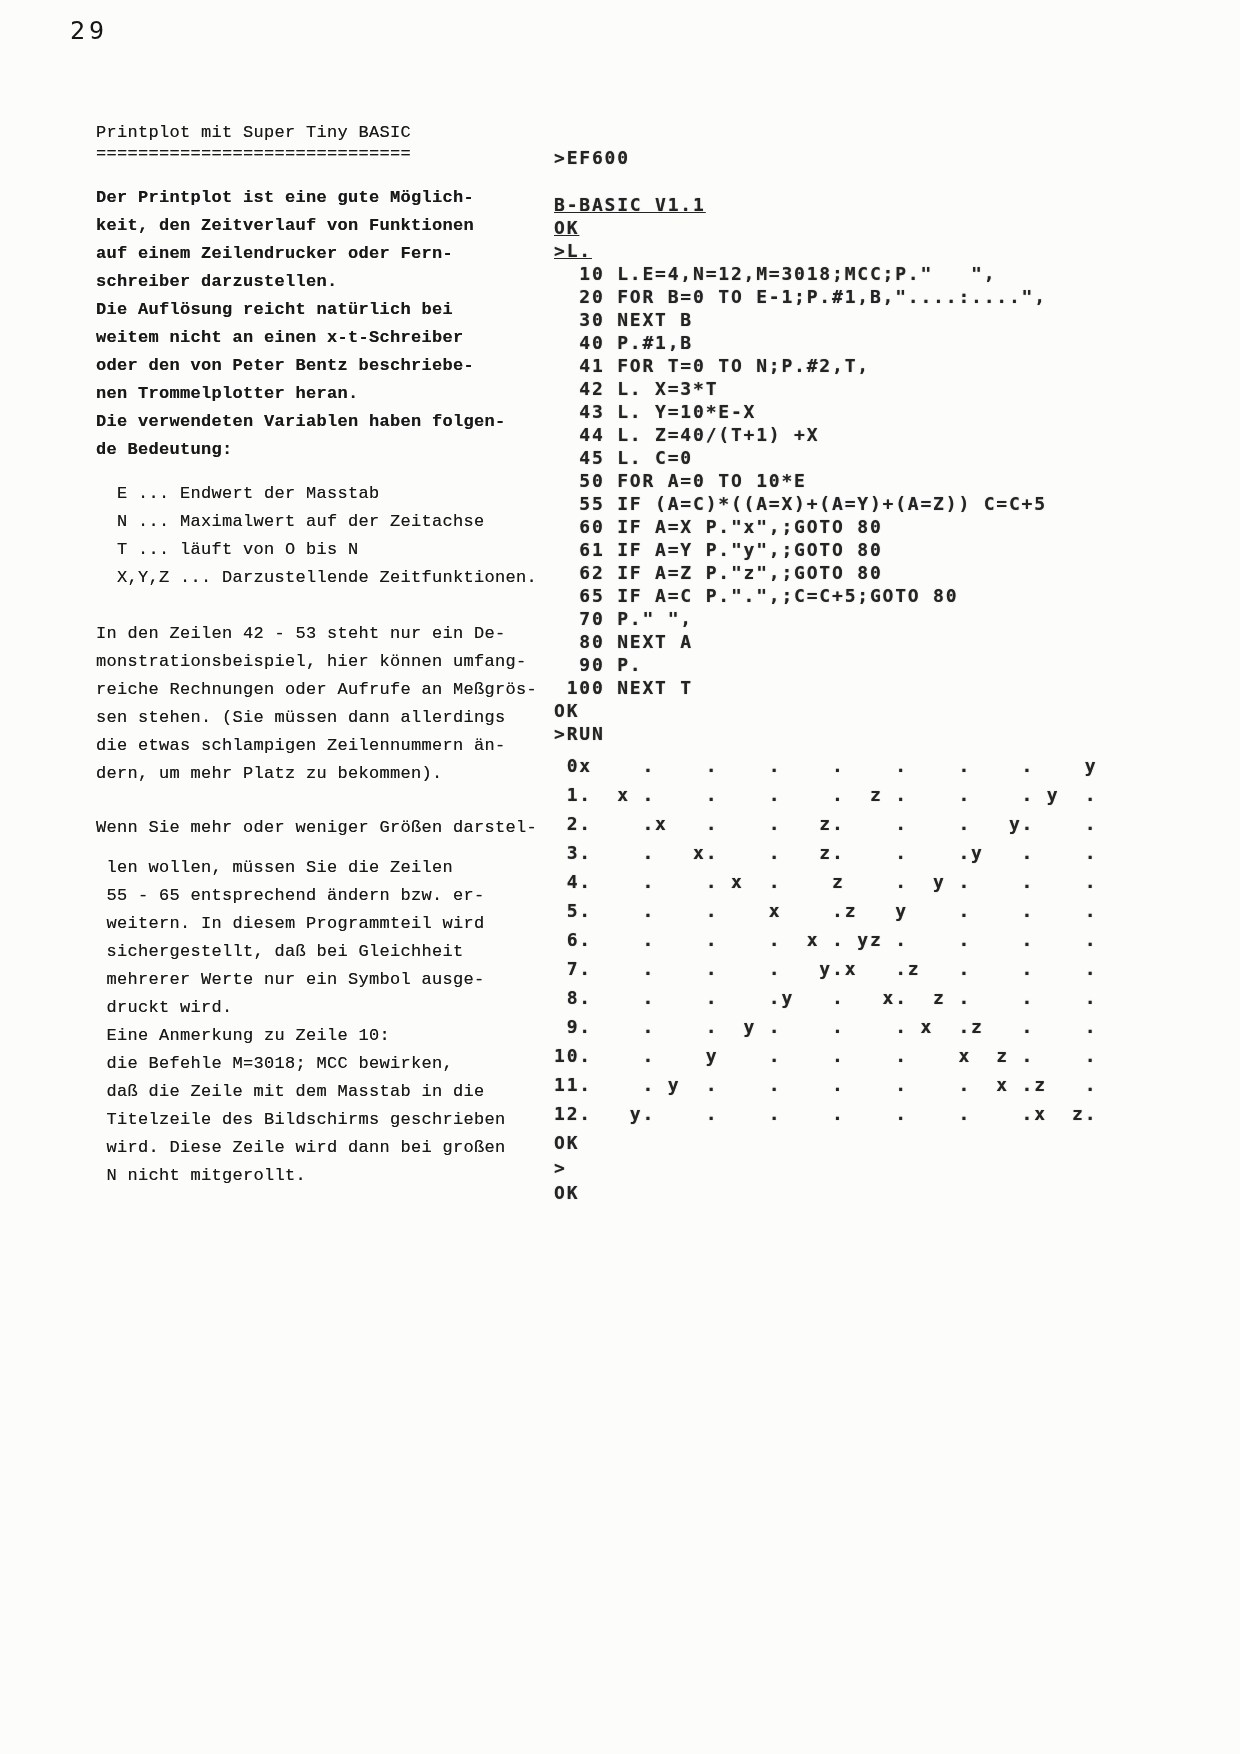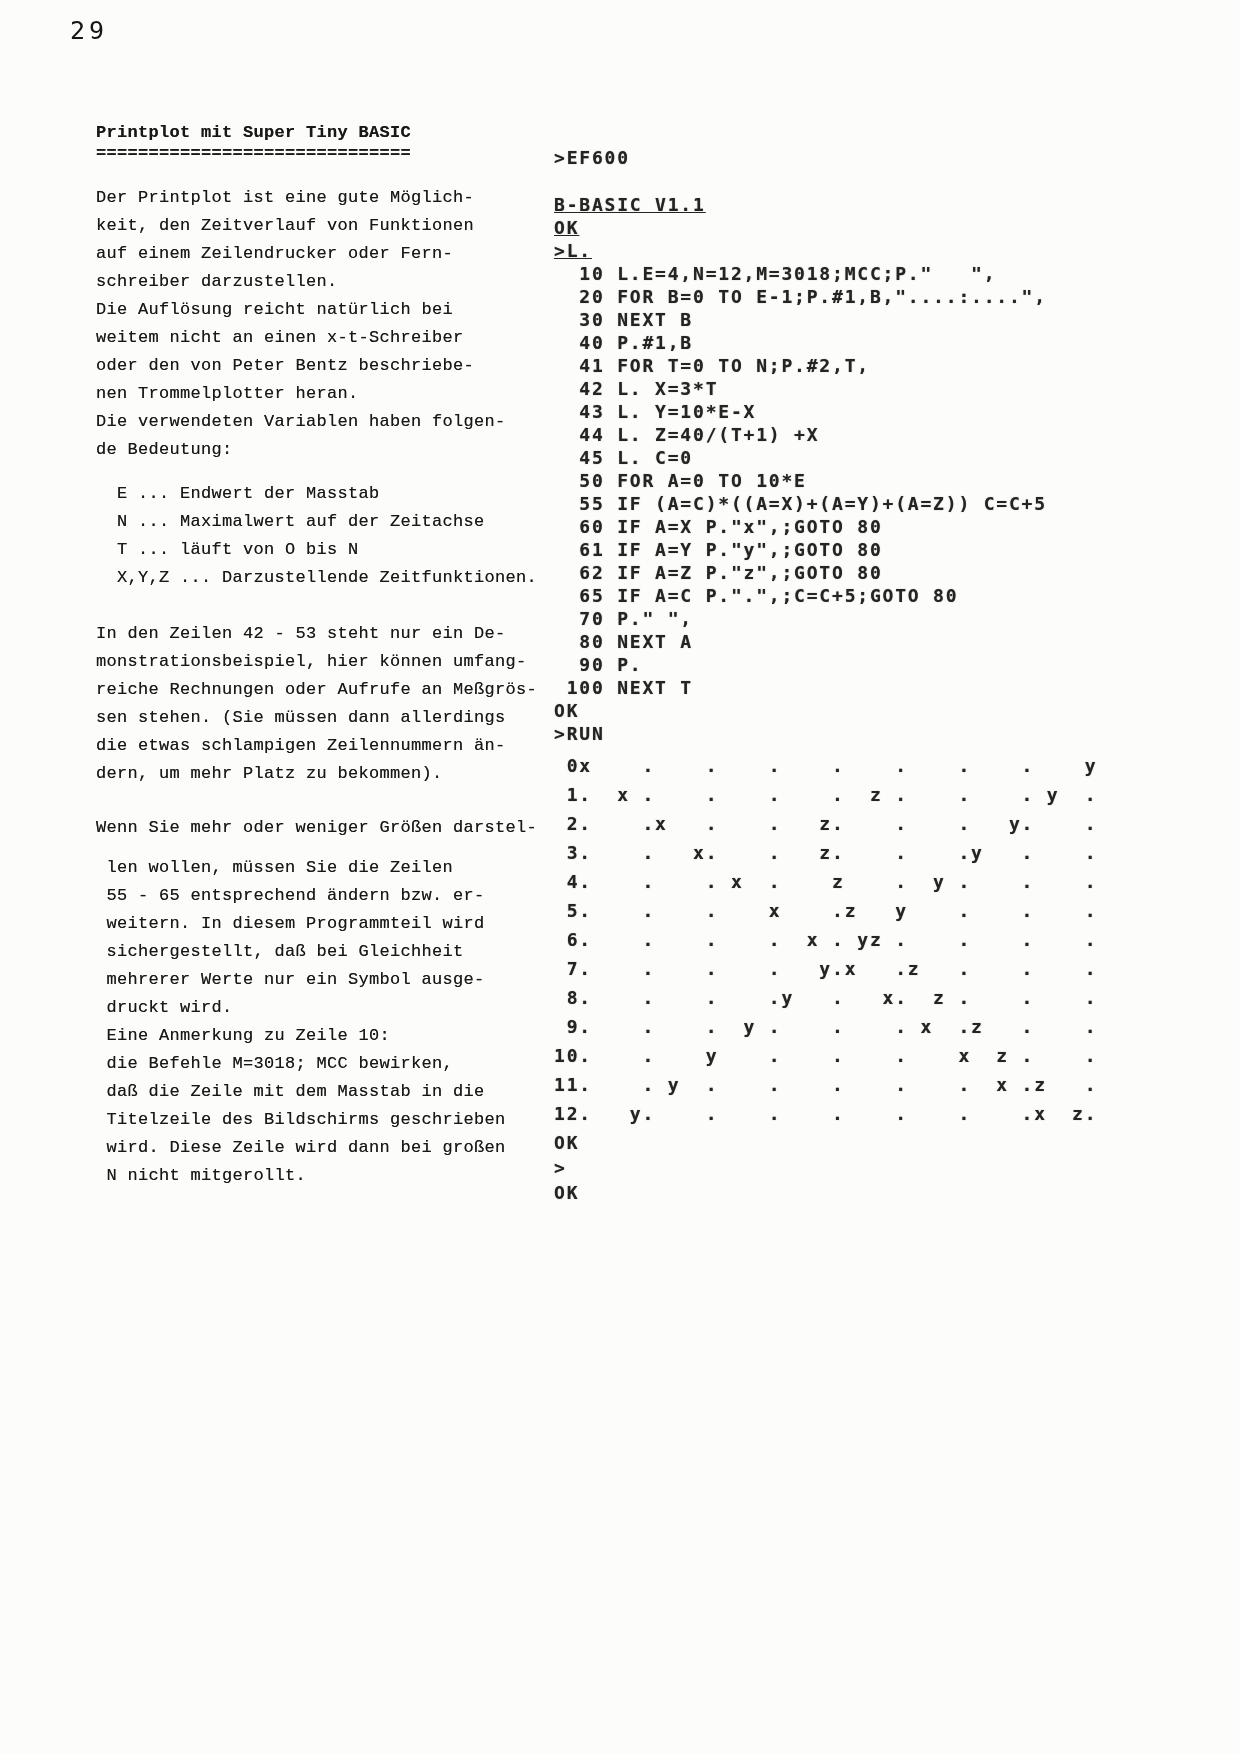--- a/index.html
+++ b/index.html
@@ -15,22 +15,22 @@
     font-size:25px; letter-spacing:4px; color:#161616;
   }
 
   
   .col-left { position:absolute; left:96px; top:122px; width:470px; }
   .col-left pre {
     font-family:"Liberation Mono", monospace;
     font-size:17px; line-height:28px; letter-spacing:0.3px;
     color:#181818; text-shadow:0 0 0.6px rgba(20,20,20,0.65);
   }
-  .title-block pre { line-height:21px;font-weight:bold; }
-  .p-intro   { margin-top:20px; }
+  .title-block pre { line-height:21px; }
+  .p-intro   { margin-top:20px;font-weight:bold; }
   .p-vars    { margin-top:16px; }
   .p-demo    { margin-top:28px; }
   .p-lead    { margin-top:26px; }
   .p-rest    { margin-top:12px; }
 
   
   .col-right { position:absolute; left:554px; top:146px; width:700px; }
   .col-right pre {
     font-family:"DejaVu Sans Mono", monospace;
     font-size:18px; line-height:23px; letter-spacing:1.8px;

